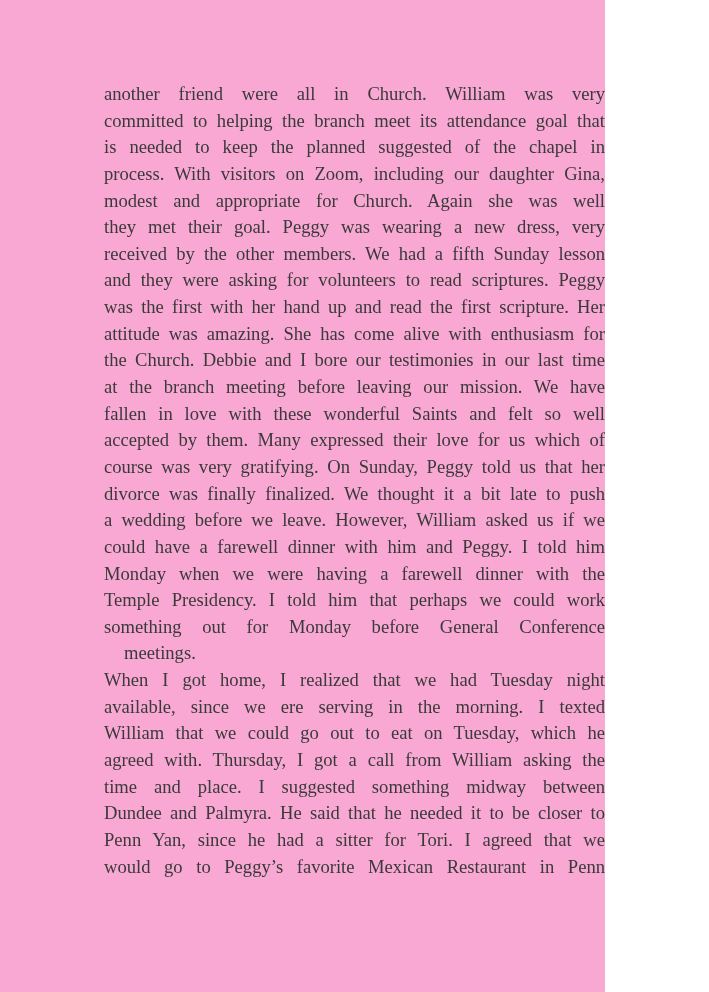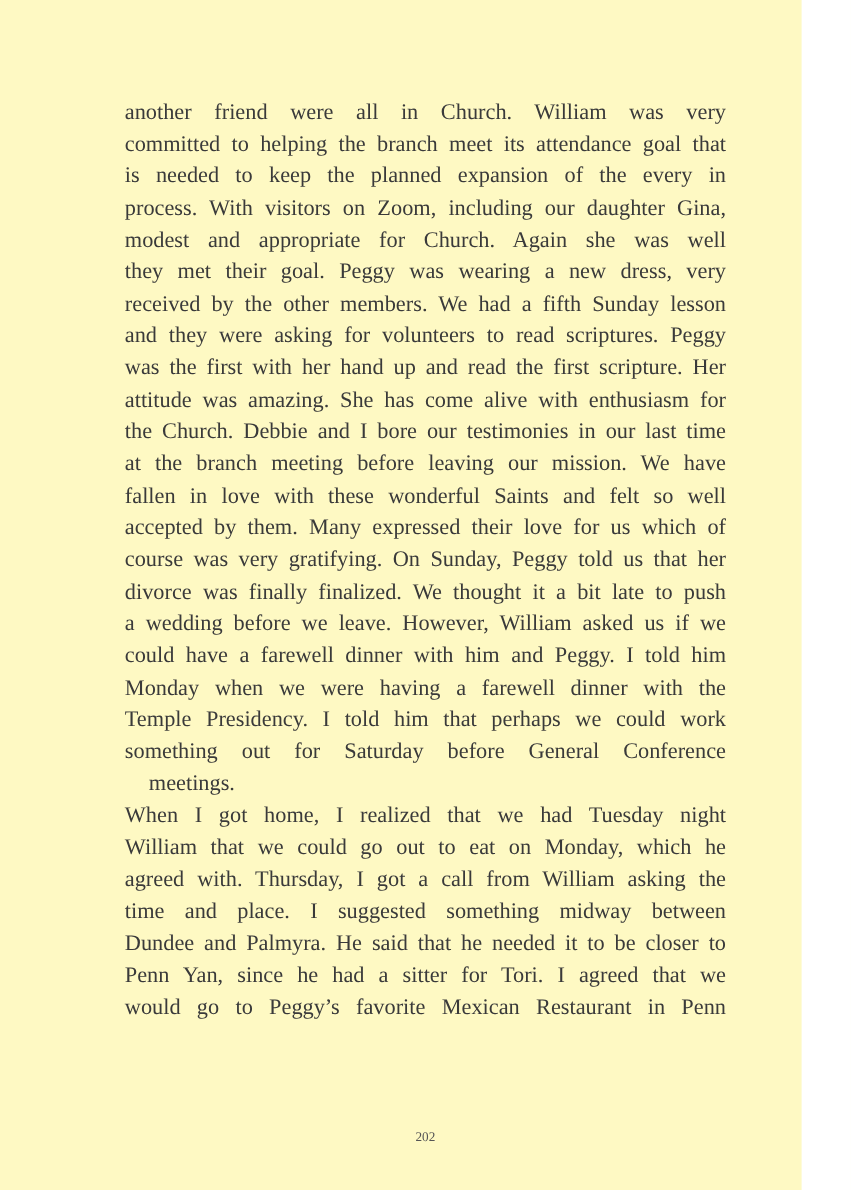--- a/index.html
+++ b/index.html
@@ -12,23 +12,23 @@
       height: 992px;
       position: relative;
       overflow: hidden;
       font-family: "Liberation Serif", "DejaVu Serif", serif;
       color: #3a3a3a;
     }
     .page {
       position: absolute;
       left: 0;
       top: 0;
-      width: 668px;
+      width: 605px;
       height: 992px;
-      background: #fef9c3;
+      background: #f9a8d4;
     }
     .text-block {
       position: absolute;
       left: 104px;
       top: 81px;
       width: 501px;
     }
     .line {
       display: block;
       height: 26.65px;
@@ -56,47 +56,47 @@
   </style>
 </head>
 <body>
 
 <div class="page">
   <div class="text-block">
 
     <div>
       <span class="line">another friend were all in Church.  William was very</span>
       <span class="line">committed to helping the branch meet its attendance goal that</span>
-      <span class="line">is needed to keep the planned expansion of the every in</span>
+      <span class="line">is needed to keep the planned suggested of the chapel in</span>
       <span class="line">process.  With visitors on Zoom, including our daughter Gina,</span>
       <span class="line">modest and appropriate for Church.  Again she was well</span>
       <span class="line">they met their goal.  Peggy was wearing a new dress, very</span>
       <span class="line">received by the other members.  We had a fifth Sunday lesson</span>
       <span class="line">and they were asking for volunteers to read scriptures.  Peggy</span>
       <span class="line">was the first with her hand up and read the first scripture.  Her</span>
       <span class="line">attitude was amazing.  She has come alive with enthusiasm for</span>
       <span class="line">the Church. Debbie and I bore our testimonies in our last time</span>
       <span class="line">at the branch meeting before leaving our mission.  We have</span>
       <span class="line">fallen in love with these wonderful Saints and felt so well</span>
       <span class="line">accepted by them.  Many expressed their love for us which of</span>
       <span class="line">course was very gratifying.  On Sunday, Peggy told us that her</span>
       <span class="line">divorce was finally finalized.  We thought it a bit late to push</span>
       <span class="line">a wedding before we leave.  However, William asked us if we</span>
       <span class="line">could have a farewell dinner with him and Peggy.  I told him</span>
       <span class="line">Monday when we were having a farewell dinner with the</span>
       <span class="line">Temple Presidency.  I told him that perhaps we could work</span>
-      <span class="line">something out for Saturday before General Conference</span>
+      <span class="line">something out for Monday before General Conference</span>
       <span class="line last">meetings.</span>
     </div>
 
     <div>
       <span class="line">When I got home, I realized that we had Tuesday night</span>
-      <span class="line">William that we could go out to eat on Monday, which he</span>
+      <span class="line">available, since we ere serving in the morning.  I texted</span>
+      <span class="line">William that we could go out to eat on Tuesday, which he</span>
       <span class="line">agreed with.  Thursday, I got a call from William asking the</span>
       <span class="line">time and place.  I suggested something midway between</span>
       <span class="line">Dundee and Palmyra.  He said that he needed it to be closer to</span>
       <span class="line">Penn Yan, since he had a sitter for Tori.  I agreed that we</span>
       <span class="line">would go to Peggy’s favorite Mexican Restaurant in Penn</span>
     </div>
   </div>
 
-  <div class="page-number">202</div>
 </div>
 
 </body></html>

